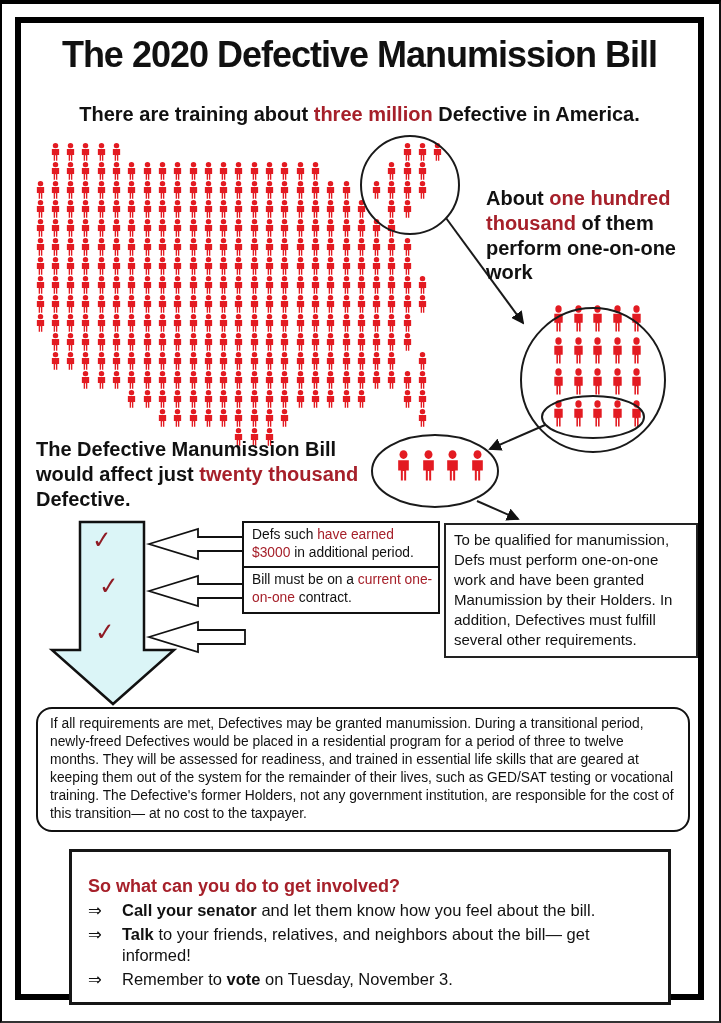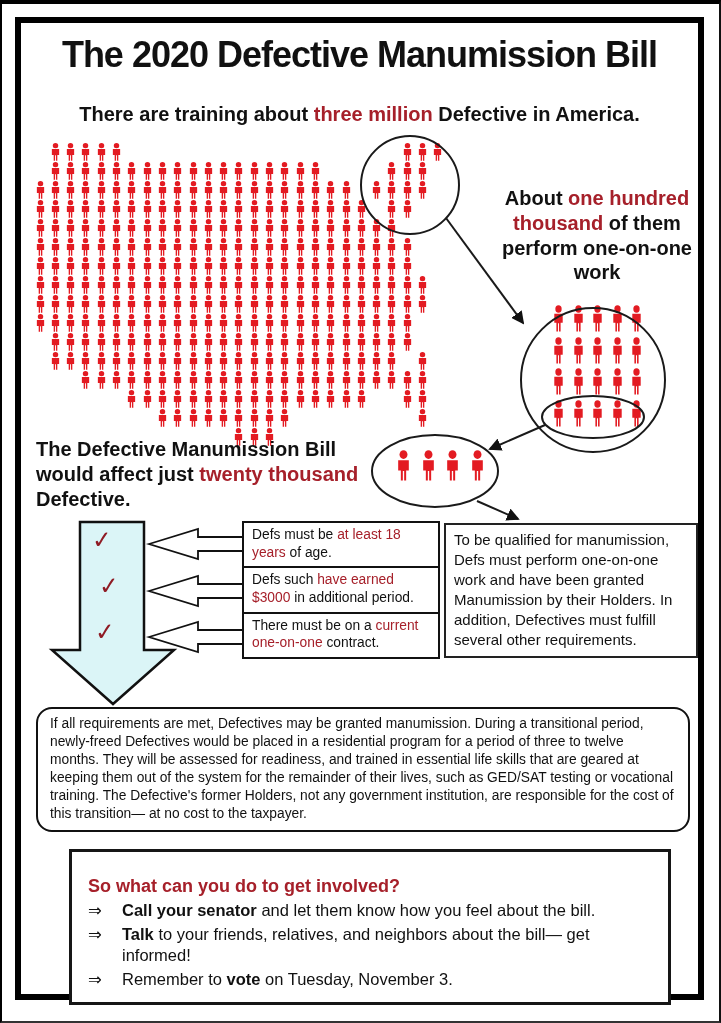--- a/index.html
+++ b/index.html
@@ -24,21 +24,21 @@
   }
   .fig-layer{position:absolute; left:0; top:0; width:721px; height:1023px; pointer-events:none;}
   .pic{position:absolute; color:var(--icon-red); display:block;}
   .pic svg{display:block;}
   .pic circle,.pic path{fill:currentColor;}
   .overlay{position:absolute; left:0; top:0; pointer-events:none;}
   .ln{fill:none; stroke:#1a1a1a; stroke-width:2;}
   .cyanarrow{fill:var(--arrow-cyan); stroke:#111; stroke-width:2.5; stroke-linejoin:miter;}
   .warr{fill:#fff; stroke:#111; stroke-width:1.8;}
   .stmt{font-weight:700; line-height:1.24;}
-  .stmt-oneonone{left:484px; top:182px; width:222px; font-size:20px;text-align:center;}
+  .stmt-oneonone{left:484px; top:182px; width:222px; font-size:20px;}
   .stmt-affected{left:34px; top:433px; width:352px; font-size:20px;}
   .req-col{left:240px; top:517px; width:198px;}
   .req-box{
     border:2px solid #111; background:#fff; box-sizing:border-box;
     padding:3px 5px 5px 8px; font-size:13.8px; line-height:1.28; margin-top:-2px;
   }
   .req-box:first-child{margin-top:0;}
   .quali-box{
     left:442px; top:519px; width:254px; border:2px solid #222; background:#fff;
     box-sizing:border-box; padding:5px 8px 6px 8px; font-size:15px; line-height:1.33;
@@ -2235,27 +2235,24 @@
   <div class="abs stmt stmt-affected">
     <span>The Defective Manumission Bill would affect just </span><span class="rd">twenty thousand</span><span> Defective.</span>
   </div>
 
   <span class="check" style="left:90px; top:524px;">✓</span>
   <span class="check" style="left:97px; top:570px;">✓</span>
   <span class="check" style="left:93px; top:616px;">✓</span>
 
   <div class="abs req-col">
     <div class="req-box">
-      <span>Defs must be </span><span class="rd">at least 18 years</span><span> of age.</span>
-    </div>
-    <div class="req-box">
       <span>Defs such </span><span class="rd">have earned $3000</span><span> in additional period.</span>
     </div>
     <div class="req-box">
-      <span>There must be on a </span><span class="rd">current one-on-one</span><span> contract.</span>
+      <span>Bill must be on a </span><span class="rd">current one-on-one</span><span> contract.</span>
     </div>
   </div>
 
   <div class="abs quali-box">To be qualified for manumission, Defs must perform one-on-one work and have been granted Manumission by their Holders.  In addition, Defectives must fulfill several other requirements.</div>
 
   <div class="abs transition-box">If all requirements are met, Defectives may be granted manumission.  During a transitional period, newly-freed Defectives would be placed in a residential program for a period of three to twelve months.  They will be assessed for readiness, and trained in essential life skills that are geared at keeping them out of the system for the remainder of their lives, such as GED/SAT testing or vocational training.  The Defective's former Holders, not any government institution, are responsible for the cost of this transition— at no cost to the taxpayer.</div>
 
   <div class="abs cta-box">
     <div class="cta-heading">So what can you do to get involved?</div>
     <div class="cta-item">

